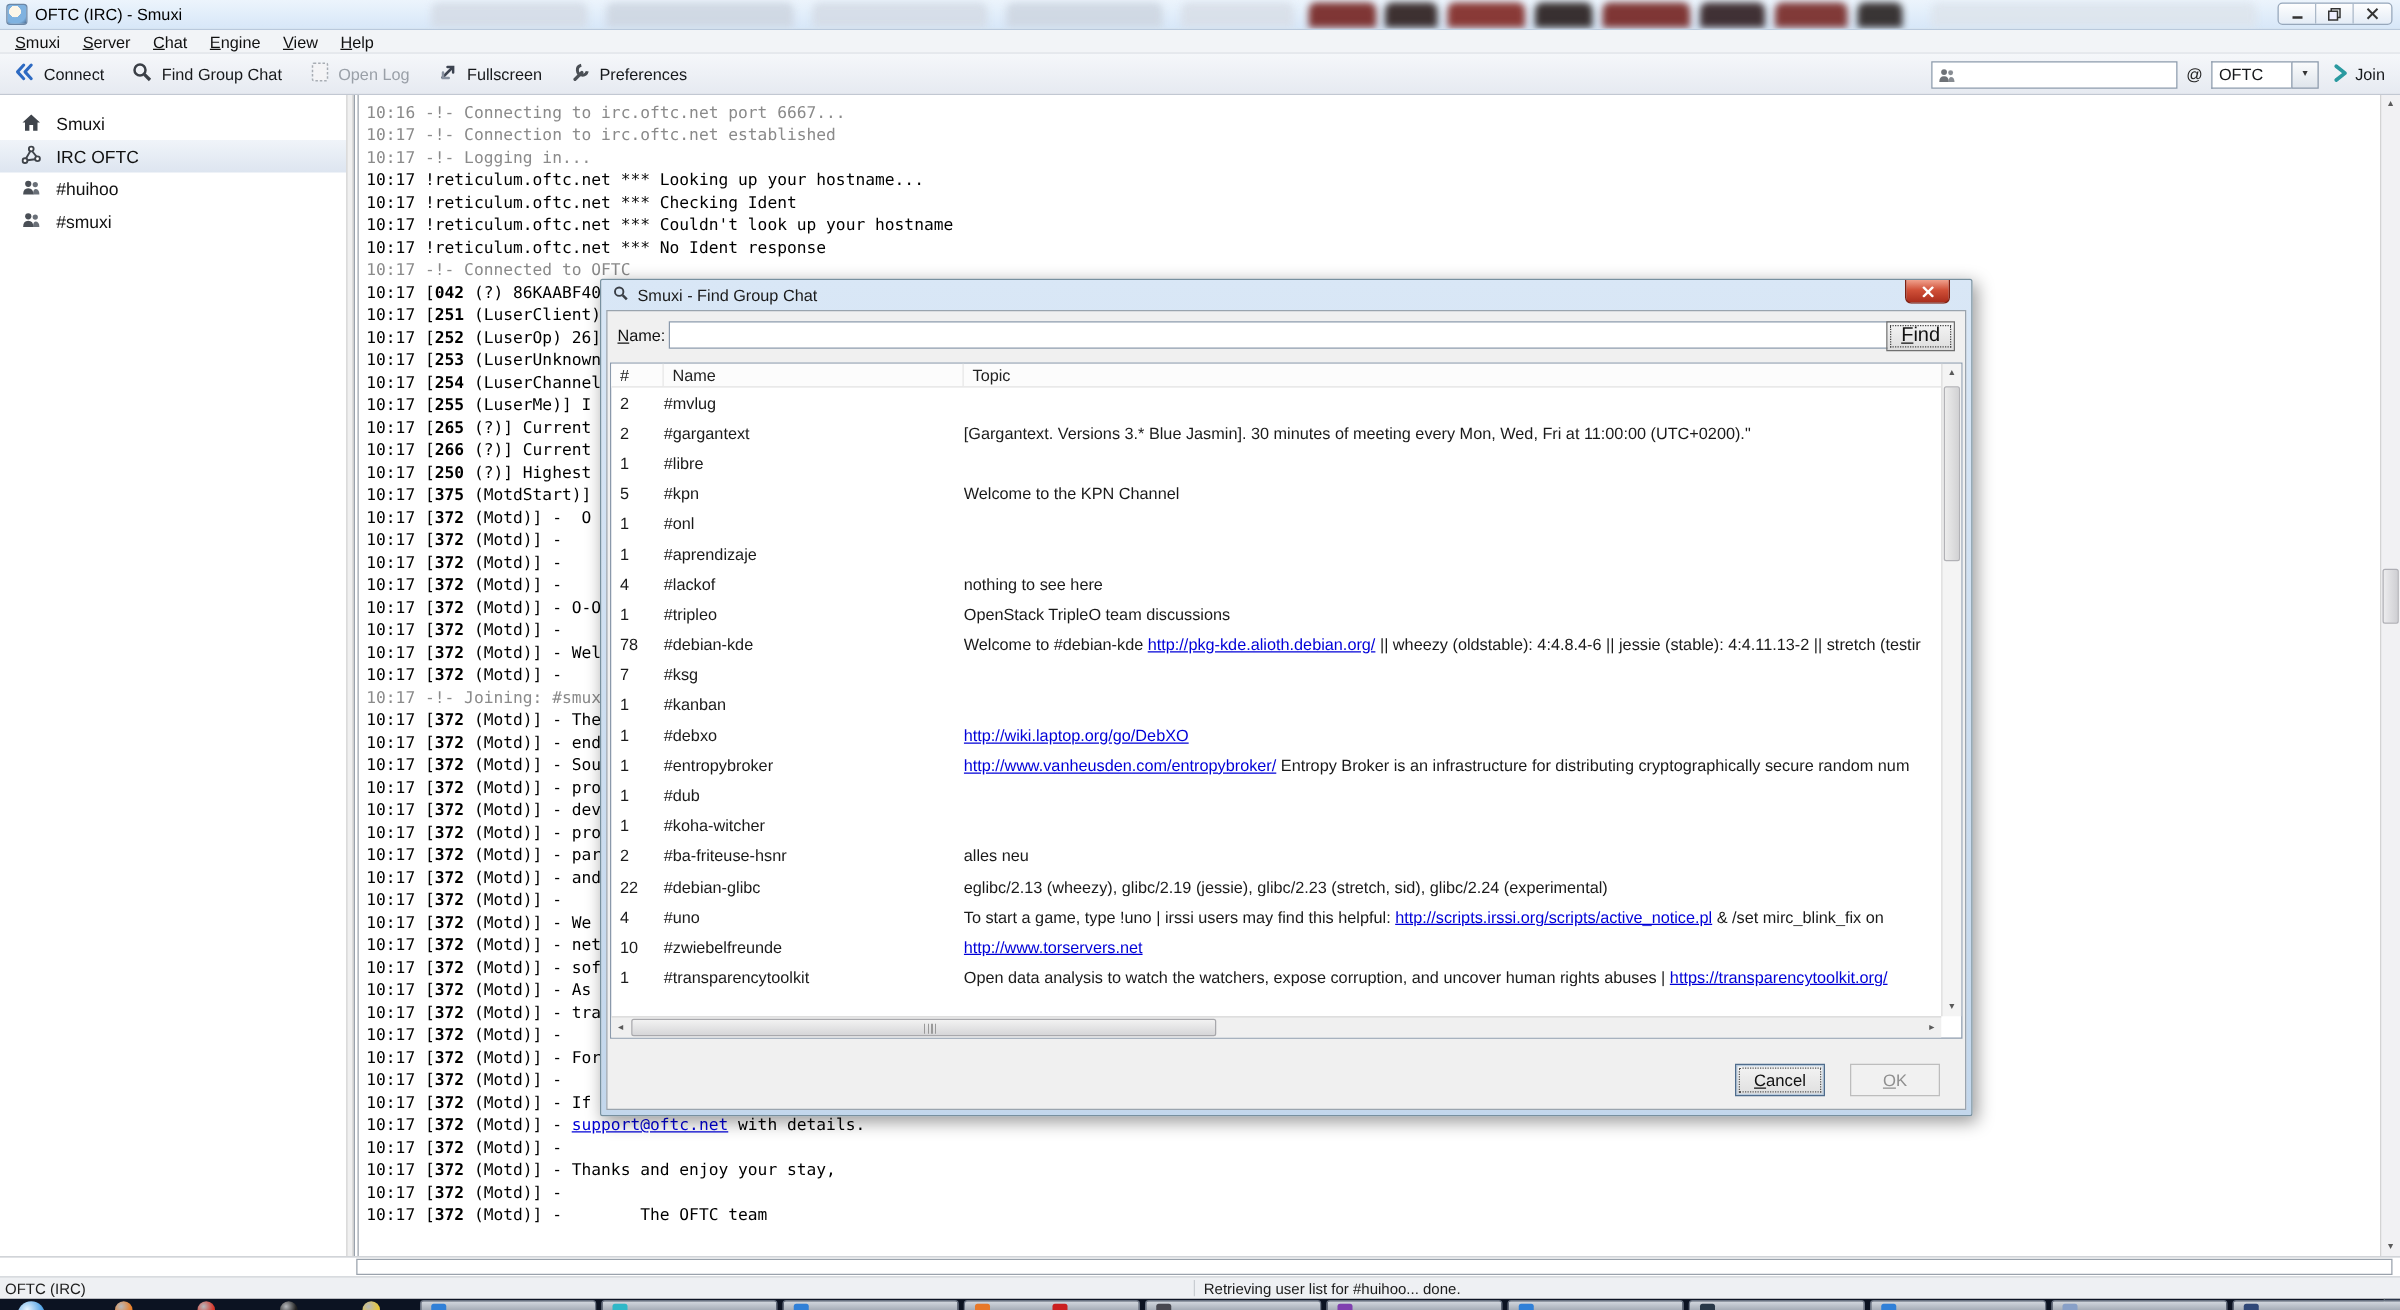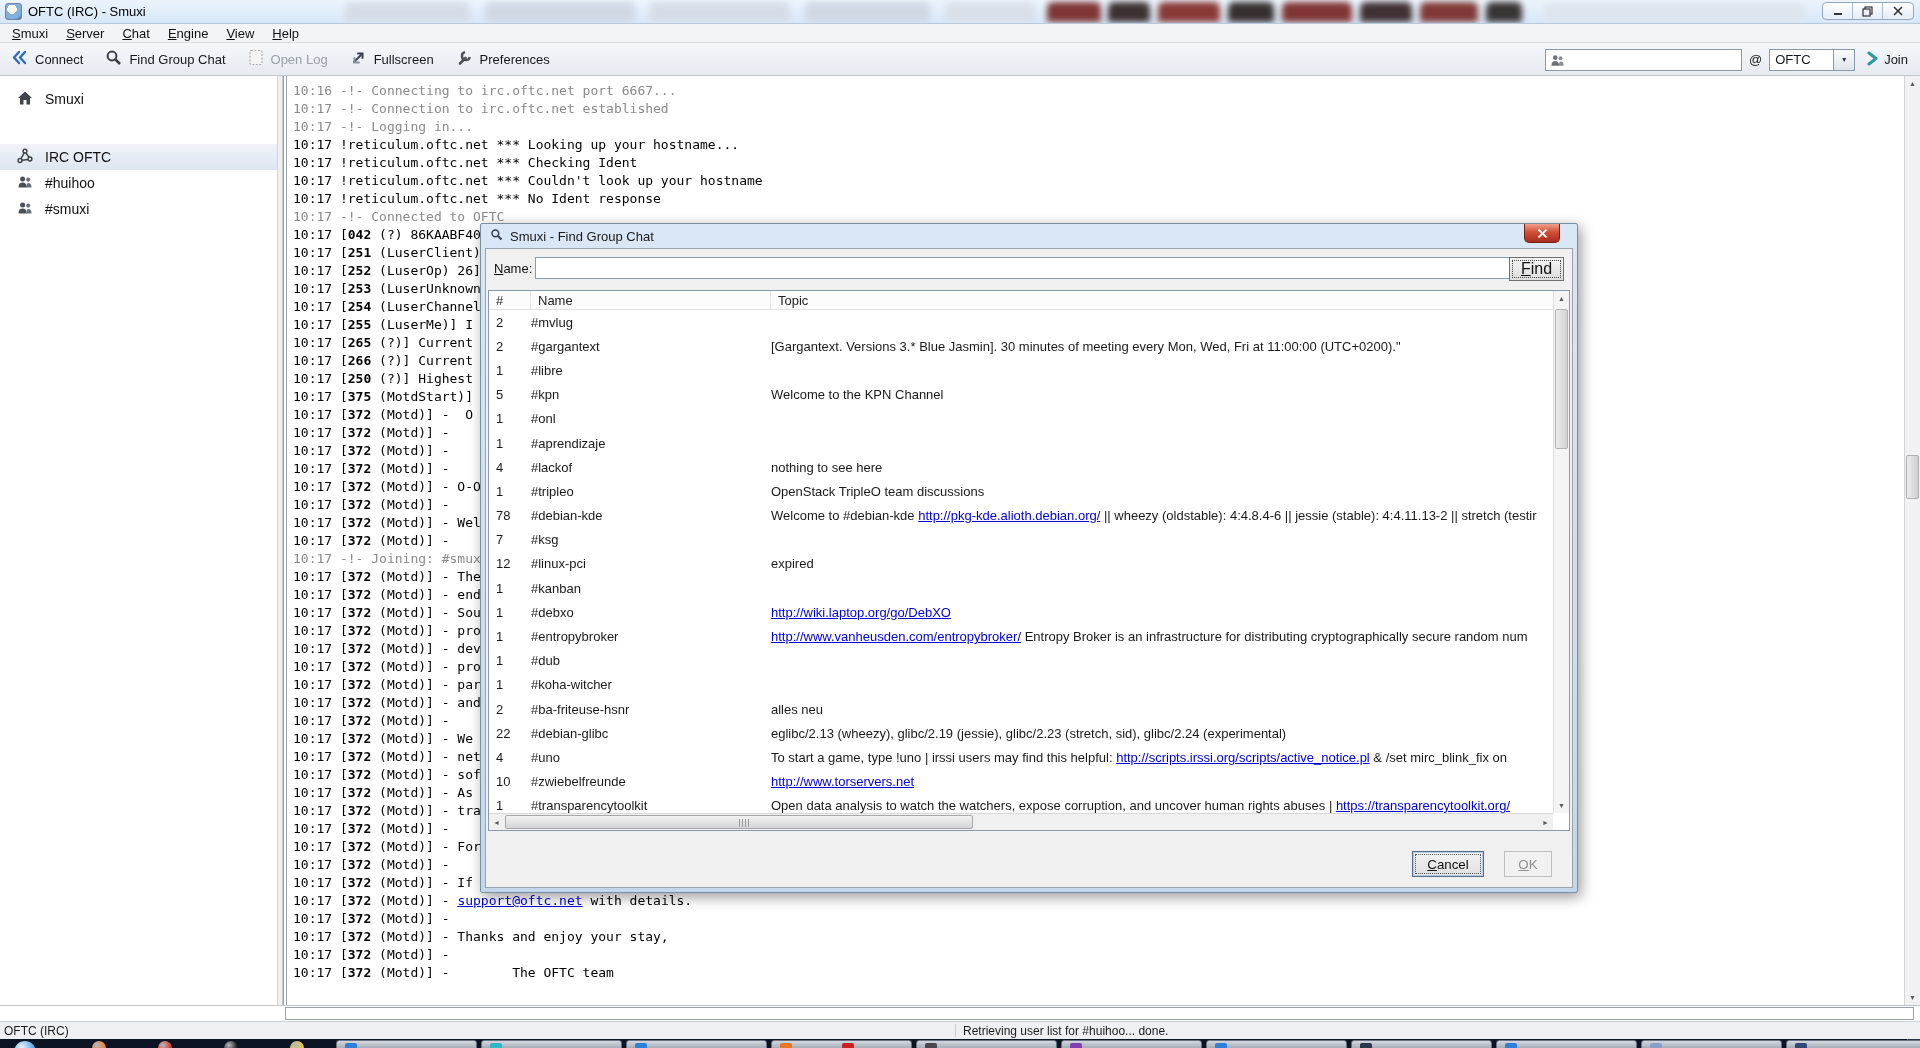--- a/index.html
+++ b/index.html
@@ -39,21 +39,21 @@
   .combo .cfield { width:64px; border:1px solid #8a99ab; border-right:none; background:#fff;
      font-size:13px; padding:2px 0 0 5px; }
   .combo .cbtn { width:22px; border:1px solid #8a99ab; background:linear-gradient(#fafbfc,#dfe5ec);
      display:flex; align-items:center; justify-content:center; font-size:7px; color:#333; }
   .join { display:flex; align-items:center; gap:5px; padding:0 4px; }
 
   
   .main { position:absolute; top:76px; left:0; width:1920px; height:929px; background:#fff; }
   .sidebar { position:absolute; left:0; top:0; width:277px; height:100%; background:#fff; padding-top:10px; }
   .side-item { height:26px; display:flex; align-items:center; gap:12px; padding-left:17px; font-size:14px; color:#111; }
-  .side-item.selected { background:linear-gradient(#f0f4f9,#dde5f0);margin-top:32px; }
+  .side-item.selected { background:linear-gradient(#f0f4f9,#dde5f0); }
   .side-item svg { flex:none; }
   .splitter { position:absolute; left:277px; top:0; width:6px; height:100%; background:#f0f0f0;
     border-left:1px solid #d4d4d4; border-right:1px solid #c8c8c8; }
   .chat { position:absolute; left:283px; top:0; right:16px; height:100%; background:#fff;
     border-left:4px double #9aa2ac; padding:6px 0 0 6px;
     font-family:"DejaVu Sans Mono", monospace; font-size:13px; line-height:18px;
     white-space:pre; overflow:hidden; color:#000; }
   .chat-line .b { font-weight:bold; }
   .chat-line a { color:#0000d8; text-decoration:underline; }
   .chat-line.e { color:#8a8a8a; }
@@ -117,21 +117,21 @@
     justify-content:center; font-size:7px; color:#5a5a5a; }
   .hthumb { position:absolute; left:16px; top:1px; height:14px; width:44%;
     background:linear-gradient(#f2f2f2,#d6d6d8); border:1px solid #a8a8ac; border-radius:2px; }
   .hgrip { position:absolute; left:50%; top:3px; width:10px; height:8px;
     background:repeating-linear-gradient(90deg,#999 0 1px,transparent 1px 3px); }
   .dlg-footer { position:absolute; right:20px; bottom:10px; display:flex; gap:20px; font-size:13px; }
   .btn-cancel { width:72px; height:26px; background:linear-gradient(#f4f4f4,#dfdfdf);
     border:1px solid #48engaal; }
   .btn-cancel { border:1px solid #4f6c8c; box-shadow:inset 0 0 0 1px #b9cbdd;
     outline:1px dotted #555; outline-offset:-4px; color:#111; }
-  .btn-ok { width:48px; height:26px; background:#f1f1f1; border:1px solid #bdbdbd; color:#8f8f8f; }
+  .btn-ok { width:72px; height:26px; background:#f1f1f1; border:1px solid #bdbdbd; color:#8f8f8f; }
 
   .deco { pointer-events:none; }
 </style>
 </head>
 <body>
 
 <div class="titlebar">
   <div class="deco">
     <span class="blob" style="left:345px;width:125px;background:#d4dbe5;"></span>
     <span class="blob" style="left:485px;width:150px;background:#cdd5e0;"></span>
@@ -438,25 +438,20 @@
             <span class="c-users">78</span>
             <span class="c-name">#debian-kde</span>
             <span class="c-topic">Welcome to #debian-kde <a>http://pkg-kde.alioth.debian.org/</a> || wheezy (oldstable): 4:4.8.4-6 ||  jessie (stable): 4:4.11.13-2 || stretch (testir</span>
           </div>
           <div class="trow">
             <span class="c-users">7</span>
             <span class="c-name">#ksg</span>
             <span class="c-topic"></span>
           </div>
           <div class="trow">
-            <span class="c-users">12</span>
-            <span class="c-name">#linux-pci</span>
-            <span class="c-topic">expired</span>
-          </div>
-          <div class="trow">
             <span class="c-users">1</span>
             <span class="c-name">#kanban</span>
             <span class="c-topic"></span>
           </div>
           <div class="trow">
             <span class="c-users">1</span>
             <span class="c-name">#debxo</span>
             <span class="c-topic"><a>http://wiki.laptop.org/go/DebXO</a></span>
           </div>
           <div class="trow">

